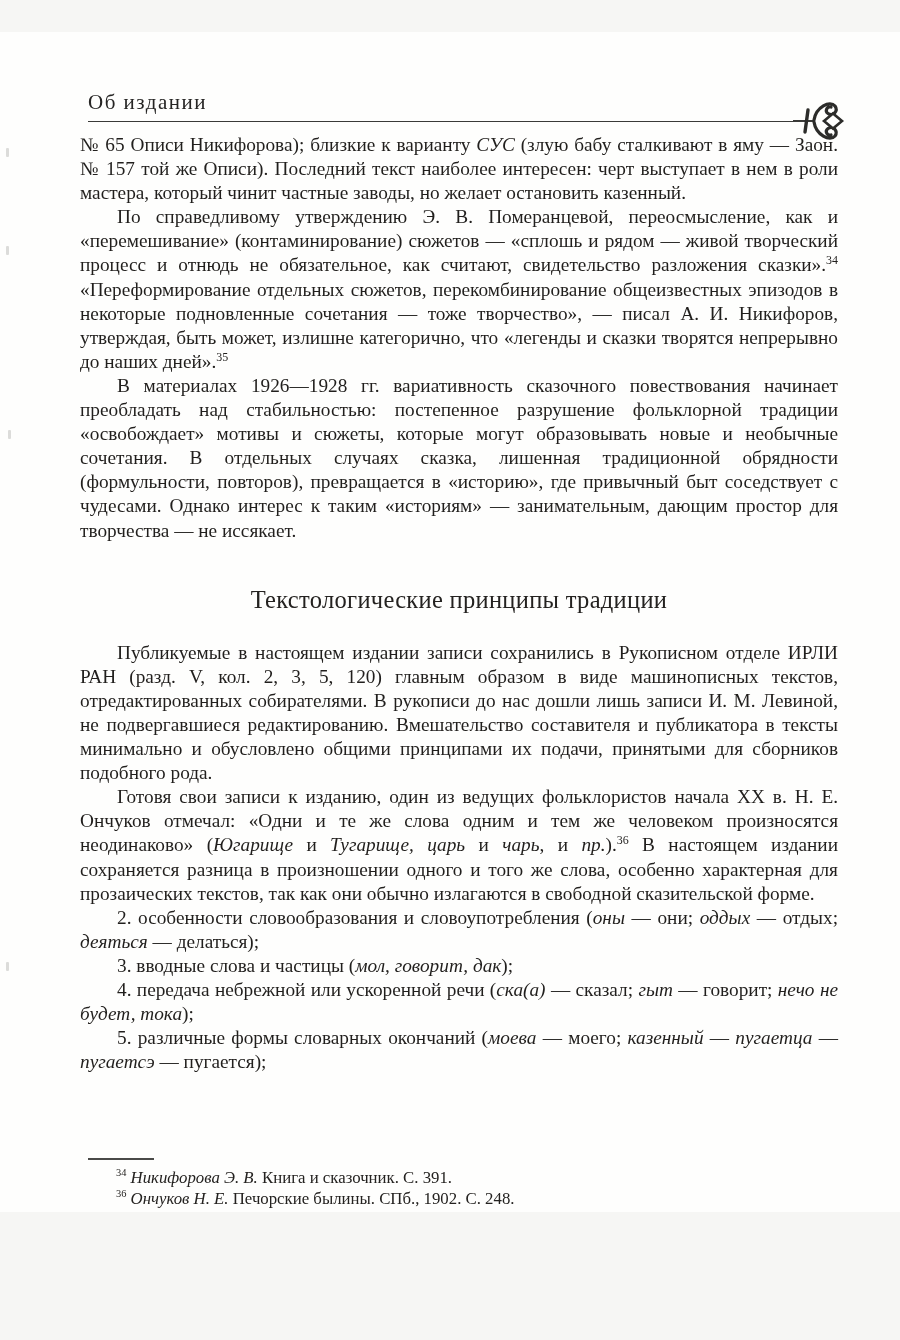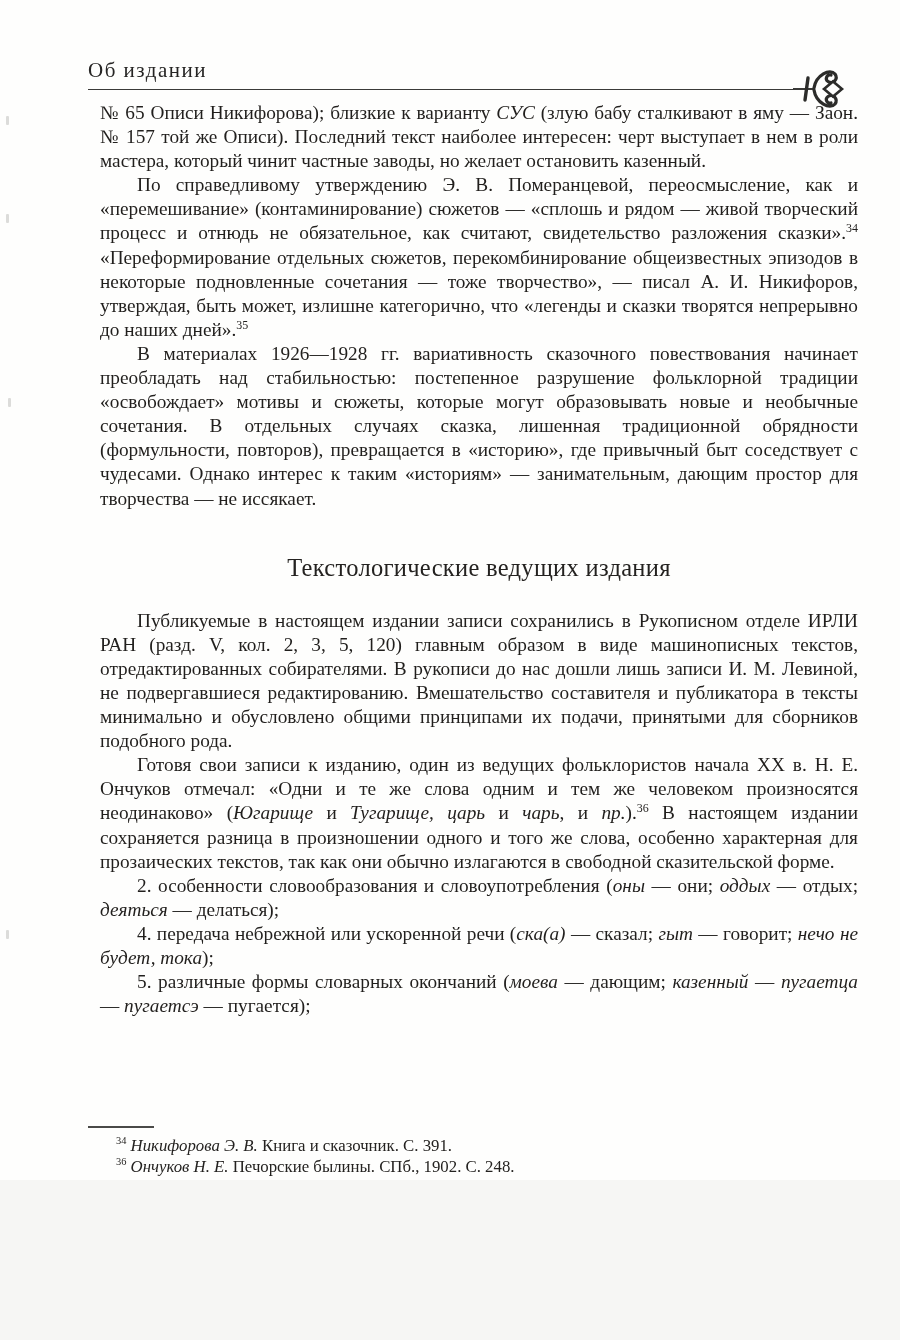--- a/index.html
+++ b/index.html
@@ -7,38 +7,39 @@
     width:900px;height:1340px;
     background:#f6f6f4;
     font-family:"Liberation Serif", serif;
   }
   .page{
     position:relative;
     width:900px;height:1180px;
     background:#fefefd;
     color:#1f1e1c;
     overflow:hidden;
+    margin-top:32px;
   }
   
   .running-head{
     position:absolute;left:88px;top:58px;width:758px;
   }
   .head-title{
     font-size:21px;letter-spacing:1.5px;color:#262524;
   }
   .head-rule{
     position:absolute;left:88px;top:89px;width:712px;height:0;
     border-top:1.6px solid #3a3a38;
   }
   .ornament{
     position:absolute;left:793px;top:65px;
   }
   
   .content{
-    position:absolute;left:100px;top:101px;width:758px;
+    position:absolute;left:80px;top:101px;width:758px;
     font-size:19.3px;line-height:24.1px;
     text-align:justify;
     color:#211f1d;
   }
   .para{margin:0;}
   .para.indent{text-indent:37px;}
   .italic{font-style:italic;}
   .sup{
     font-size:0.62em;vertical-align:super;line-height:0;
   }
@@ -92,27 +93,28 @@
     <path d="M21 23 C 23 10, 37 3, 42 9 C 45.5 14, 40 20, 35 16.5 C 31.5 14, 34 9, 38 10" fill="none" stroke="#2c2c2a" stroke-width="3.2" stroke-linecap="round"></path>
     <path d="M21 25 C 23 38, 37 45, 42 39 C 45.5 34, 40 28, 35 31.5 C 31.5 34, 34 39, 38 38" fill="none" stroke="#2c2c2a" stroke-width="3.2" stroke-linecap="round"></path>
     <path d="M31 24 L40 16.5 L49 24 L40 31.5 Z" fill="#fefefd" stroke="#2c2c2a" stroke-width="2.6"></path>
   </svg>
 
   <main class="content">
     <p class="para"><span>№ 65 Описи Никифорова); близкие к варианту </span><span class="italic">СУС</span><span> (злую бабу сталкивают в яму — Заон. № 157 той же Описи). Последний текст наиболее интересен: черт выступает в нем в роли мастера, который чинит частные заводы, но желает остановить казенный.</span></p>
     <p class="para indent"><span>По справедливому утверждению Э. В. Померанцевой, переосмысление, как и «перемешивание» (контаминирование) сюжетов — «сплошь и рядом — живой творческий процесс и отнюдь не обязательное, как считают, свидетельство разложения сказки».</span><span class="sup">34</span><span> «Переформирование отдельных сюжетов, перекомбинирование общеизвестных эпизодов в некоторые подновленные сочетания — тоже творчество», — писал А. И. Никифоров, утверждая, быть может, излишне категорично, что «легенды и сказки творятся непрерывно до наших дней».</span><span class="sup">35</span></p>
     <p class="para indent"><span>В материалах 1926—1928 гг. вариативность сказочного повествования начинает преобладать над стабильностью: постепенное разрушение фольклорной традиции «освобождает» мотивы и сюжеты, которые могут образовывать новые и необычные сочетания. В отдельных случаях сказка, лишенная традиционной обрядности (формульности, повторов), превращается в «историю», где привычный быт соседствует с чудесами. Однако интерес к таким «историям» — занимательным, дающим простор для творчества — не иссякает.</span></p>
 
-    <h2 class="section-title">Текстологические ведущих издания</h2>
+    <h2 class="section-title">Текстологические принципы традиции</h2>
 
     <p class="para indent"><span>Публикуемые в настоящем издании записи сохранились в Рукописном отделе ИРЛИ РАН (разд. V, кол. 2, 3, 5, 120) главным образом в виде машинописных текстов, отредактированных собирателями. В рукописи до нас дошли лишь записи И. М. Левиной, не подвергавшиеся редактированию. Вмешательство составителя и публикатора в тексты минимально и обусловлено общими принципами их подачи, принятыми для сборников подобного рода.</span></p>
     <p class="para indent"><span>Готовя свои записи к изданию, один из ведущих фольклористов начала XX в. Н. Е. Ончуков отмечал: «Одни и те же слова одним и тем же человеком произносятся неодинаково» (</span><span class="italic">Югарище</span><span> и </span><span class="italic">Тугарище, царь</span><span> и </span><span class="italic">чарь</span><span>, и </span><span class="italic">пр.</span><span>).</span><span class="sup">36</span><span> В настоящем издании сохраняется разница в произношении одного и того же слова, особенно характерная для прозаических текстов, так как они обычно излагаются в свободной сказительской форме.</span></p>
     <p class="para indent"><span>2. особенности словообразования и словоупотребления (</span><span class="italic">оны</span><span> — они; </span><span class="italic">оддых</span><span> — отдых; </span><span class="italic">деяться</span><span> — делаться);</span></p>
+    <p class="para indent"><span>3. вводные слова и частицы (</span><span class="italic">мол, говорит, дак</span><span>);</span></p>
     <p class="para indent"><span>4. передача небрежной или ускоренной речи (</span><span class="italic">ска(а)</span><span> — сказал; </span><span class="italic">гыт</span><span> — говорит; </span><span class="italic">нечо не будет, тока</span><span>);</span></p>
-    <p class="para indent"><span>5. различные формы словарных окончаний (</span><span class="italic">моева</span><span> — дающим; </span><span class="italic">казенный</span><span> — </span><span class="italic">пугаетца</span><span> — </span><span class="italic">пугаетсэ</span><span> — пугается);</span></p>
+    <p class="para indent"><span>5. различные формы словарных окончаний (</span><span class="italic">моева</span><span> — моего; </span><span class="italic">казенный</span><span> — </span><span class="italic">пугаетца</span><span> — </span><span class="italic">пугаетсэ</span><span> — пугается);</span></p>
   </main>
 
   <div class="fn-rule"></div>
 
   <footer class="footnotes">
     <p class="footnote"><span class="sup">34</span><span> </span><span class="italic">Никифорова Э. В.</span><span> Книга и сказочник. С. 391.</span></p>
     <p class="footnote"><span class="sup">36</span><span> </span><span class="italic">Ончуков Н. Е.</span><span> Печорские былины. СПб., 1902. С. 248.</span></p>
   </footer>
 
   <div class="page-number">19</div>

